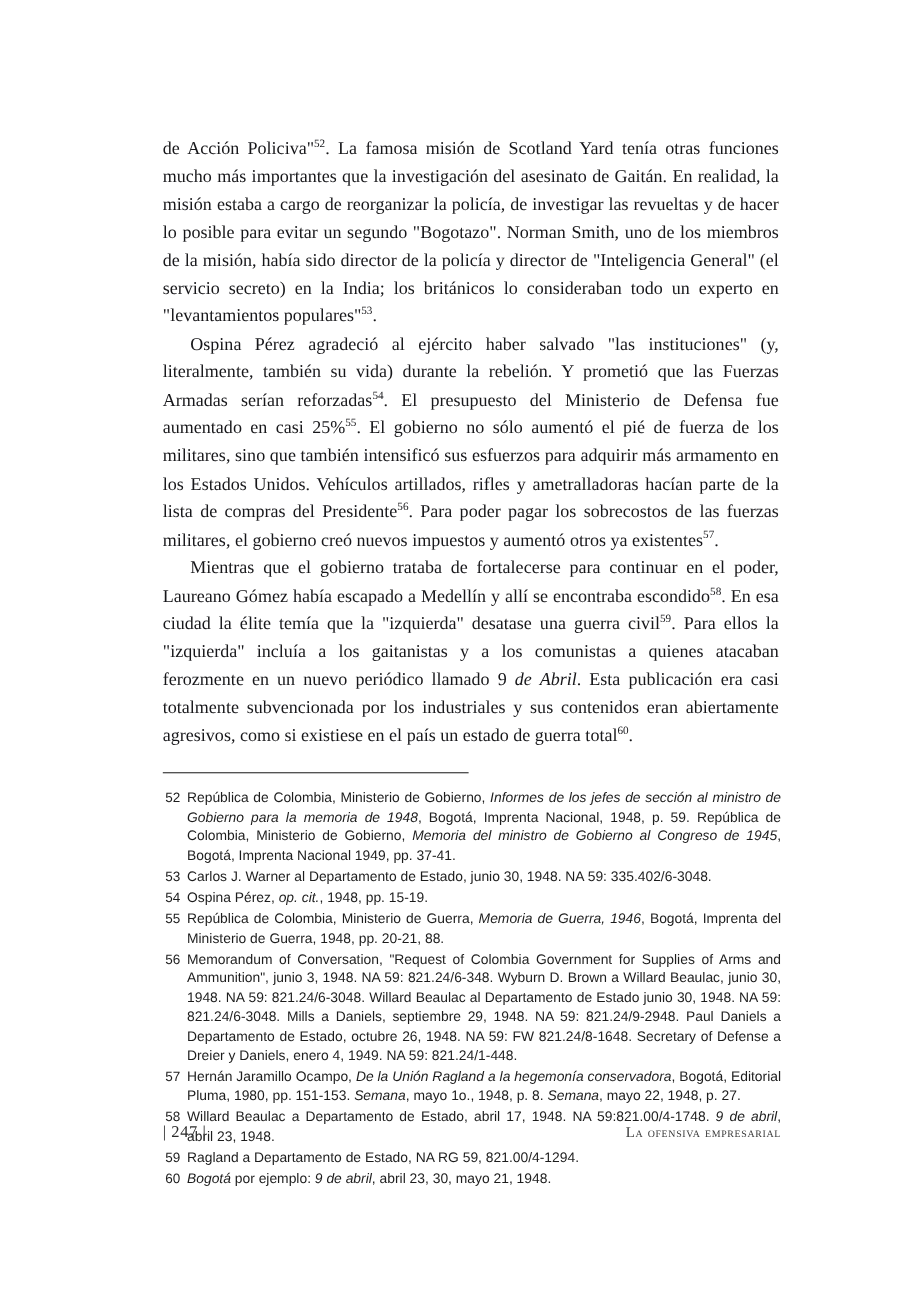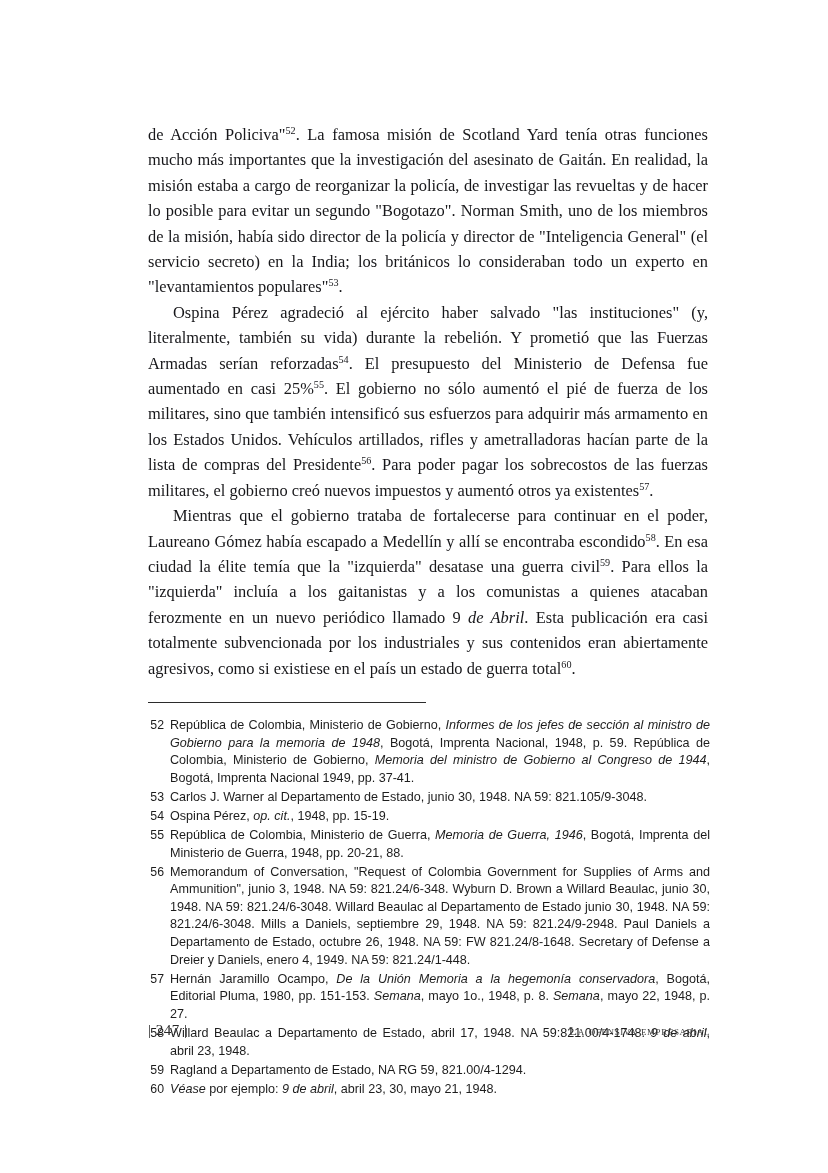--- a/index.html
+++ b/index.html
@@ -120,53 +120,53 @@
       <p class="body-text">de Acción Policiva"<sup class="fn">52</sup>. La famosa misión de Scotland Yard tenía otras funciones mucho más importantes que la investigación del asesinato de Gaitán. En realidad, la misión estaba a cargo de reorganizar la policía, de investigar las revueltas y de hacer lo posible para evitar un segundo "Bogotazo". Norman Smith, uno de los miembros de la misión, había sido director de la policía y director de "Inteligencia General" (el servicio secreto) en la India; los británicos lo consideraban todo un experto en "levantamientos populares"<sup class="fn">53</sup>.</p>
       <p class="body-text indent">Ospina Pérez agradeció al ejército haber salvado "las instituciones" (y, literalmente, también su vida) durante la rebelión. Y prometió que las Fuerzas Armadas serían reforzadas<sup class="fn">54</sup>. El presupuesto del Ministerio de Defensa fue aumentado en casi 25%<sup class="fn">55</sup>. El gobierno no sólo aumentó el pié de fuerza de los militares, sino que también intensificó sus esfuerzos para adquirir más armamento en los Estados Unidos. Vehículos artillados, rifles y ametralladoras hacían parte de la lista de compras del Presidente<sup class="fn">56</sup>. Para poder pagar los sobrecostos de las fuerzas militares, el gobierno creó nuevos impuestos y aumentó otros ya existentes<sup class="fn">57</sup>.</p>
       <p class="body-text indent">Mientras que el gobierno trataba de fortalecerse para continuar en el poder, Laureano Gómez había escapado a Medellín y allí se encontraba escondido<sup class="fn">58</sup>. En esa ciudad la élite temía que la "izquierda" desatase una guerra civil<sup class="fn">59</sup>. Para ellos la "izquierda" incluía a los gaitanistas y a los comunistas a quienes atacaban ferozmente en un nuevo periódico llamado 9 <i>de Abril</i>. Esta publicación era casi totalmente subvencionada por los industriales y sus contenidos eran abiertamente agresivos, como si existiese en el país un estado de guerra total<sup class="fn">60</sup>.</p>
     </div>
 
     <hr class="fn-rule">
 
     <div class="footnotes">
       <div class="fn-item">
         <span class="fn-num">52</span>
-        <span class="fn-body">República de Colombia, Ministerio de Gobierno, <i>Informes de los jefes de sección al ministro de Gobierno para la memoria de 1948</i>, Bogotá, Imprenta Nacional, 1948, p. 59. República de Colombia, Ministerio de Gobierno, <i>Memoria del ministro de Gobierno al Congreso de 1944</i>, Bogotá, Imprenta Nacional 1949, pp. 37-41.</span>
+        <span class="fn-body">República de Colombia, Ministerio de Gobierno, <i>Informes de los jefes de sección al ministro de Gobierno para la memoria de 1948</i>, Bogotá, Imprenta Nacional, 1948, p. 59. República de Colombia, Ministerio de Gobierno, <i>Memoria del ministro de Gobierno al Congreso de 1945</i>, Bogotá, Imprenta Nacional 1949, pp. 37-41.</span>
       </div>
       <div class="fn-item">
         <span class="fn-num">53</span>
-        <span class="fn-body">Carlos J. Warner al Departamento de Estado, junio 30, 1948. NA 59: 821.105/9-3048.</span>
+        <span class="fn-body">Carlos J. Warner al Departamento de Estado, junio 30, 1948. NA 59: 335.402/6-3048.</span>
       </div>
       <div class="fn-item">
         <span class="fn-num">54</span>
         <span class="fn-body">Ospina Pérez, <i>op. cit.</i>, 1948, pp. 15-19.</span>
       </div>
       <div class="fn-item">
         <span class="fn-num">55</span>
         <span class="fn-body">República de Colombia, Ministerio de Guerra, <i>Memoria de Guerra, 1946</i>, Bogotá, Imprenta del Ministerio de Guerra, 1948, pp. 20-21, 88.</span>
       </div>
       <div class="fn-item">
         <span class="fn-num">56</span>
         <span class="fn-body">Memorandum of Conversation, "Request of Colombia Government for Supplies of Arms and Ammunition", junio 3, 1948. NA 59: 821.24/6-348. Wyburn D. Brown a Willard Beaulac, junio 30, 1948. NA 59: 821.24/6-3048. Willard Beaulac al Departamento de Estado junio 30, 1948. NA 59: 821.24/6-3048. Mills a Daniels, septiembre 29, 1948. NA 59: 821.24/9-2948. Paul Daniels a Departamento de Estado, octubre 26, 1948. NA 59: FW 821.24/8-1648. Secretary of Defense a Dreier y Daniels, enero 4, 1949. NA 59: 821.24/1-448.</span>
       </div>
       <div class="fn-item">
         <span class="fn-num">57</span>
-        <span class="fn-body">Hernán Jaramillo Ocampo, <i>De la Unión Memoria a la hegemonía conservadora</i>, Bogotá, Editorial Pluma, 1980, pp. 151-153. <i>Semana</i>, mayo 1o., 1948, p. 8. <i>Semana</i>, mayo 22, 1948, p. 27.</span>
+        <span class="fn-body">Hernán Jaramillo Ocampo, <i>De la Unión Ragland a la hegemonía conservadora</i>, Bogotá, Editorial Pluma, 1980, pp. 151-153. <i>Semana</i>, mayo 1o., 1948, p. 8. <i>Semana</i>, mayo 22, 1948, p. 27.</span>
       </div>
       <div class="fn-item">
         <span class="fn-num">58</span>
         <span class="fn-body">Willard Beaulac a Departamento de Estado, abril 17, 1948. NA 59:821.00/4-1748. <i>9 de abril</i>, abril 23, 1948.</span>
       </div>
       <div class="fn-item">
         <span class="fn-num">59</span>
         <span class="fn-body">Ragland a Departamento de Estado, NA RG 59, 821.00/4-1294.</span>
       </div>
       <div class="fn-item">
         <span class="fn-num">60</span>
-        <span class="fn-body"><i>Véase</i> por ejemplo: <i>9 de abril</i>, abril 23, 30, mayo 21, 1948.</span>
+        <span class="fn-body"><i>Bogotá</i> por ejemplo: <i>9 de abril</i>, abril 23, 30, mayo 21, 1948.</span>
       </div>
     </div>
 
   </div>
 
   <div class="footer">
     <span class="folio">| 247 |</span>
     <span class="running-head">La ofensiva empresarial</span>
   </div>
 

